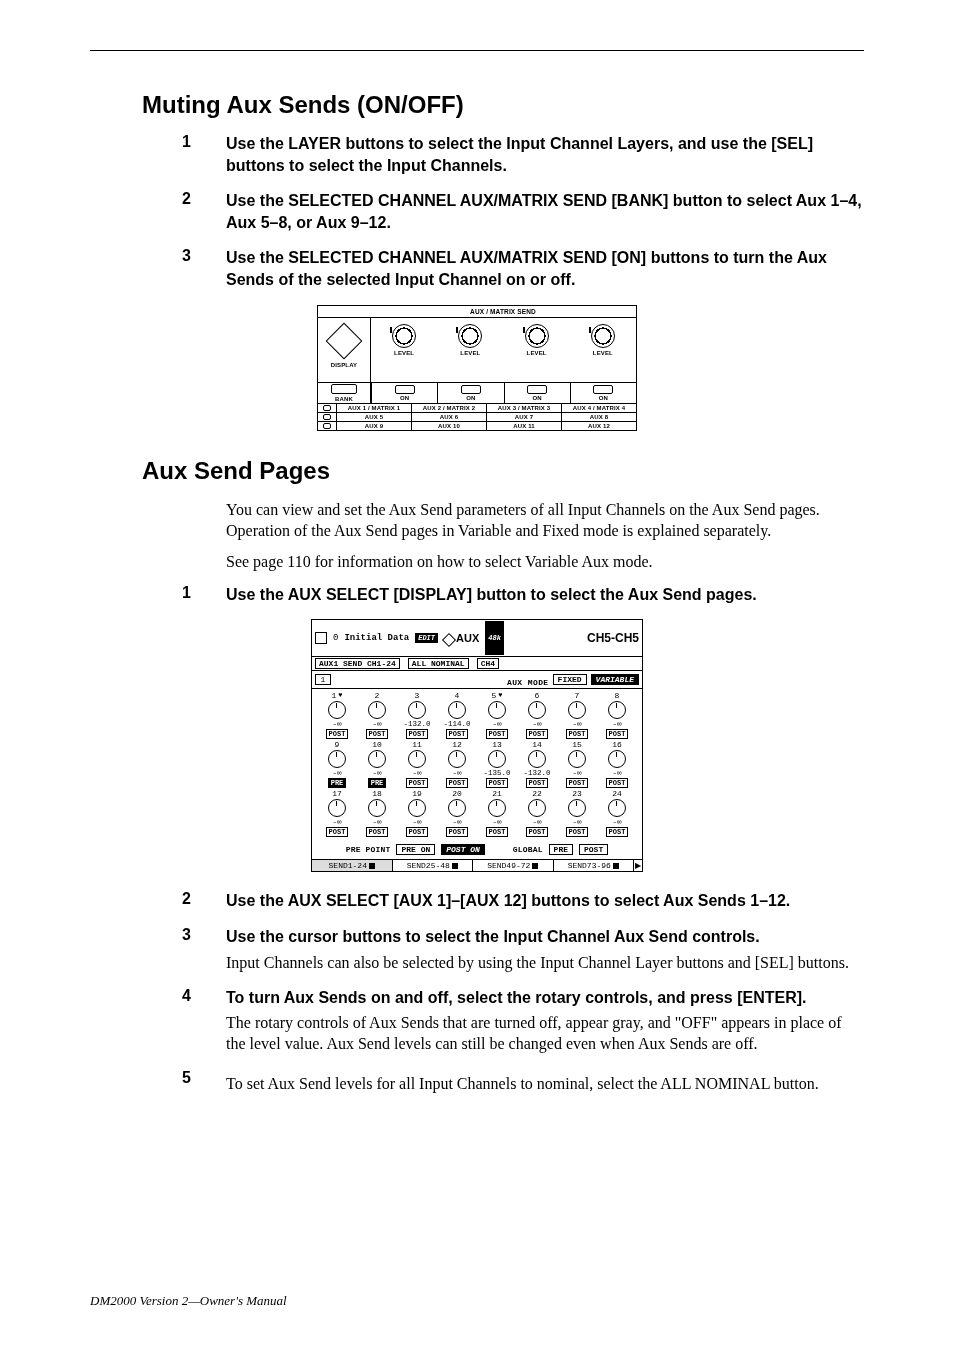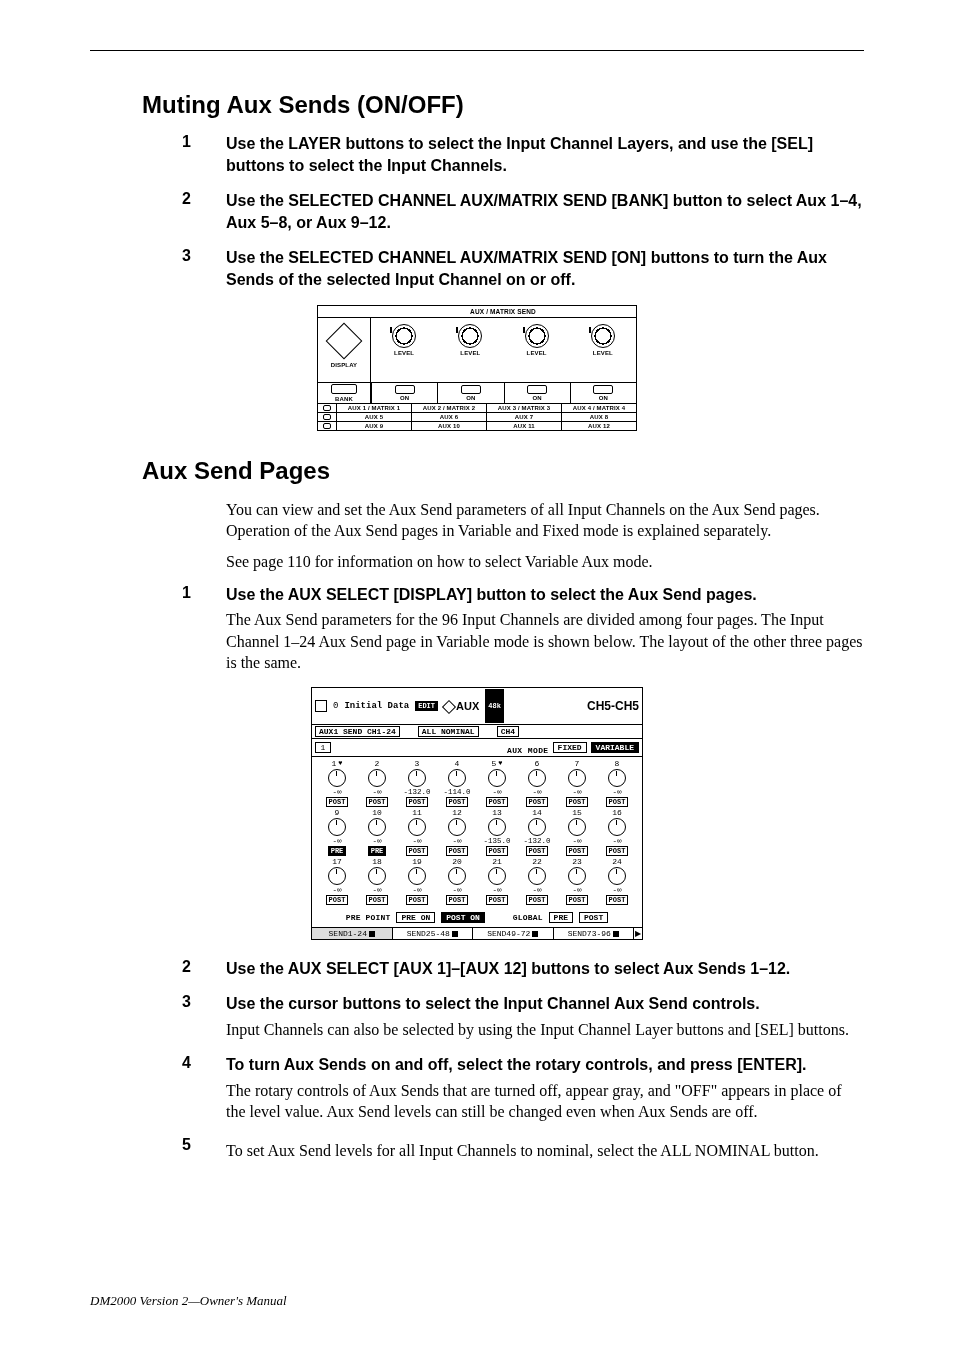--- a/index.html
+++ b/index.html
@@ -217,32 +217,32 @@
   .lcd-small-icon {
     width: 10px; height: 10px; border: 1px solid #000; display: inline-block;
   }
   .lcd-top .title { font-weight: bold; }
   .lcd-top .aux-title { font-weight: bold; font-family: Helvetica, Arial, sans-serif; font-size: 11px; }
   .lcd-top .aux-diamond {
     display:inline-block; width:8px; height:8px; border:1px solid #000; transform: rotate(45deg); margin-right:2px; vertical-align: middle;
   }
   .lcd-top .right { margin-left: auto; font-family: Helvetica, Arial, sans-serif; font-weight: bold; font-size: 12px; }
   .lcd-row2 {
-    display: flex; align-items: center; border-bottom: 1px solid #000; padding: 1px 3px; gap: 18px;
+    display: flex; align-items: center; border-bottom: 1px solid #000; padding: 1px 3px; gap: 8px;
   }
   .lcd-row2 .box { border: 1px solid #000; padding: 0 3px; font-size: 8px; font-weight: bold; }
   .lcd-row3 {
     display: flex; align-items: center; justify-content: flex-end; border-bottom: 1px solid #000; padding: 1px 3px; gap: 4px;
   }
   .lcd-row3 .one-box { border: 1px solid #000; width: 14px; text-align: center; font-size: 8px; margin-right: auto; }
   .lcd-row3 .mode-label { font-size: 8px; font-weight: bold; letter-spacing: 0.05em; margin-top: 6px; }
   .lcd-toggle {
     border: 1px solid #000; font-size: 8px; padding: 0 4px; font-weight: bold;
   }
-  .lcd-toggle.inv { background: #000; color: #fff; }
+  .lcd-toggle.inv { background: #000; color: #fff; font-style: italic; }
   .lcd-grid {
     padding: 2px 6px 4px 6px;
   }
   .lcd-knob-row {
     display: flex; justify-content: space-between; margin-bottom: 1px;
   }
   .lcd-knob-cell {
     width: 38px; display: flex; flex-direction: column; align-items: center;
   }
   .lcd-knob-num { font-size: 8px; }
@@ -405,21 +405,20 @@
   <h2 class="section">Aux Send Pages</h2>
   <p class="body-p">You can view and set the Aux Send parameters of all Input Channels on the Aux Send pages. Operation of the Aux Send pages in Variable and Fixed mode is explained separately.</p>
 
   <p class="body-p-under-sub">See page 110 for information on how to select Variable Aux mode.</p>
 
   <ol class="steps">
     <li>
       <span class="num">1</span>
       <div class="step-body">
         <div class="step-title">Use the AUX SELECT [DISPLAY] button to select the Aux Send pages.</div>
-        <div class="step-desc">The Aux Send parameters for the 96 Input Channels are divided among four pages. The Input Channel 1–24 Aux Send page in Variable mode is shown below. The layout of the other three pages is the same.</div>
       </div>
     </li>
   </ol>
 
   <div class="figure">
     <div class="lcd">
       <div class="lcd-top">
         <span class="lcd-small-icon"></span>
         <span>0</span>
         <span class="title">Initial Data</span>

